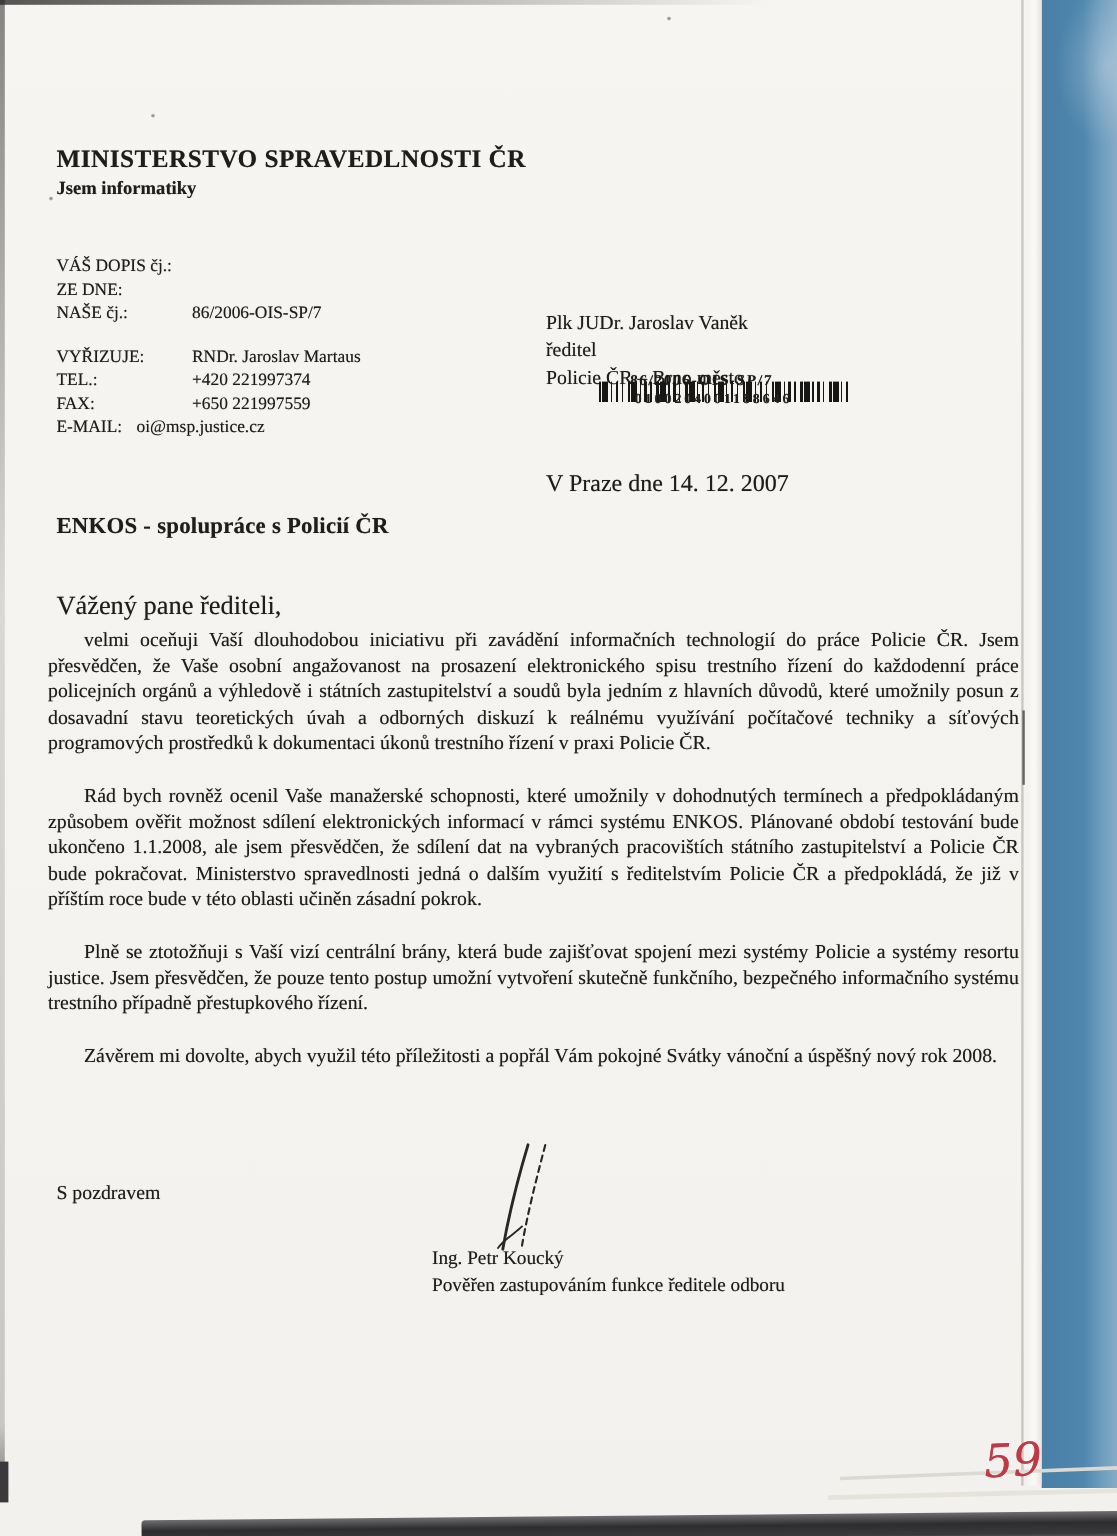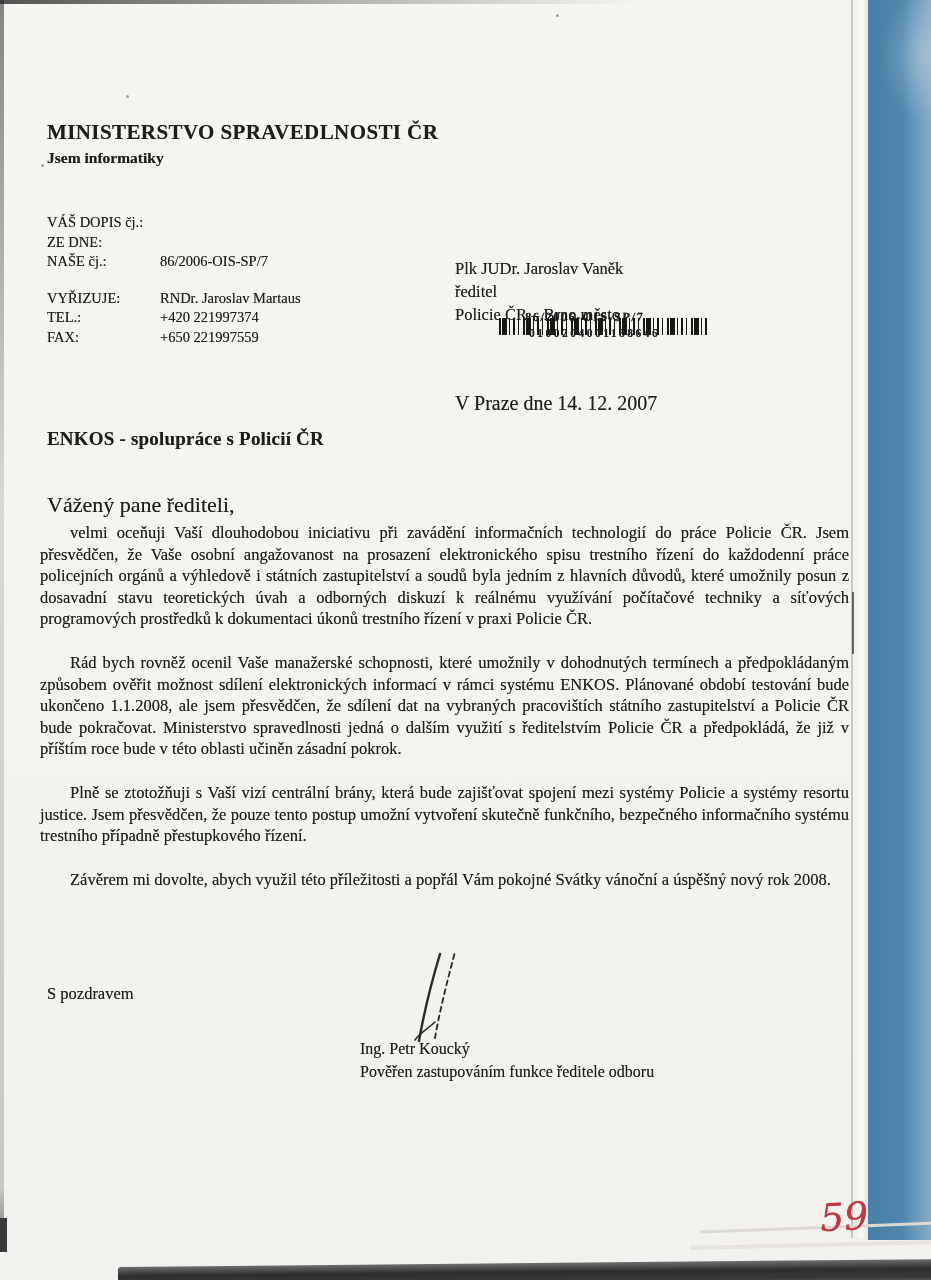--- a/index.html
+++ b/index.html
@@ -122,20 +122,24 @@
       <span class="meta-value">RNDr. Jaroslav Martaus</span>
     </div>
     <div class="meta-row">
       <span class="meta-label">TEL.:</span>
       <span class="meta-value">+420 221997374</span>
     </div>
     <div class="meta-row">
       <span class="meta-label">FAX:</span>
       <span class="meta-value">+650 221997559</span>
     </div>
+    <div class="meta-row meta-row--email">
+      <span class="meta-label">E-MAIL:</span>
+      <span class="meta-value">oi@msp.justice.cz</span>
+    </div>
   </div>
 
   <div class="recipient ink">
     <div>Plk JUDr. Jaroslav Vaněk</div>
     <div>ředitel</div>
     <div>Policie ČR – Brno město</div>
   </div>
 
   <div class="barcode-wrap">
     <div class="barcode-bars"></div>

